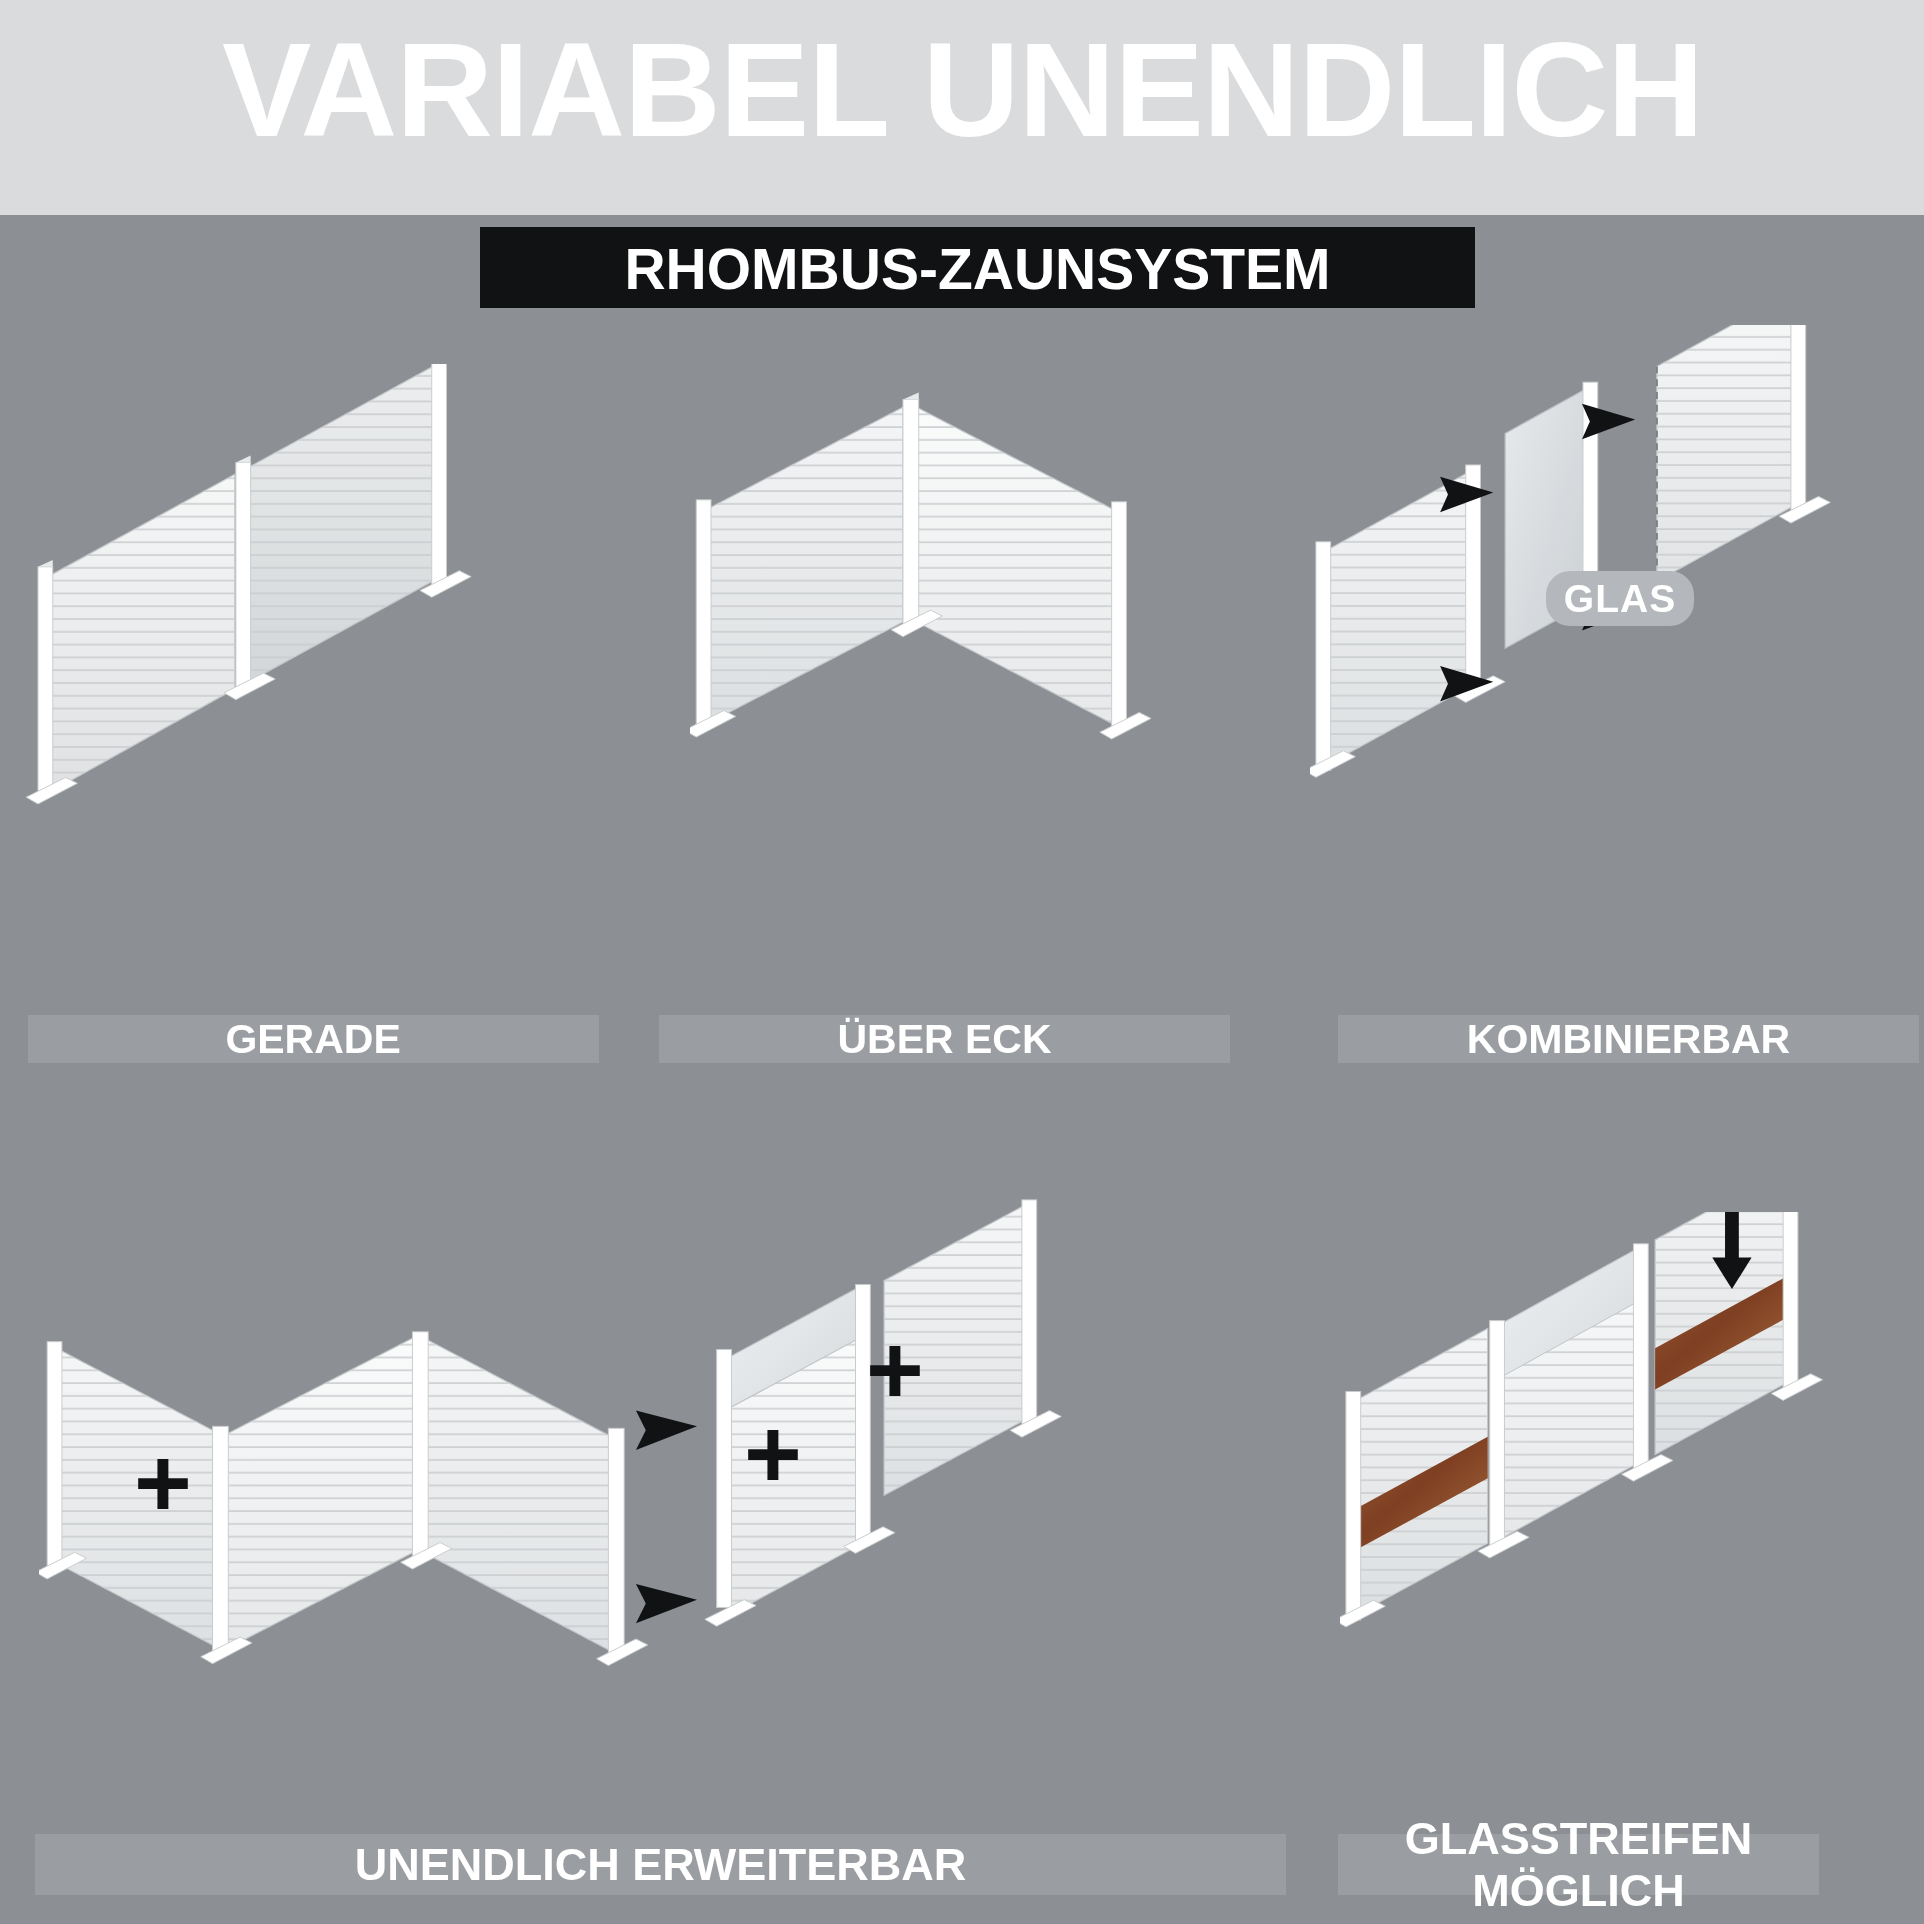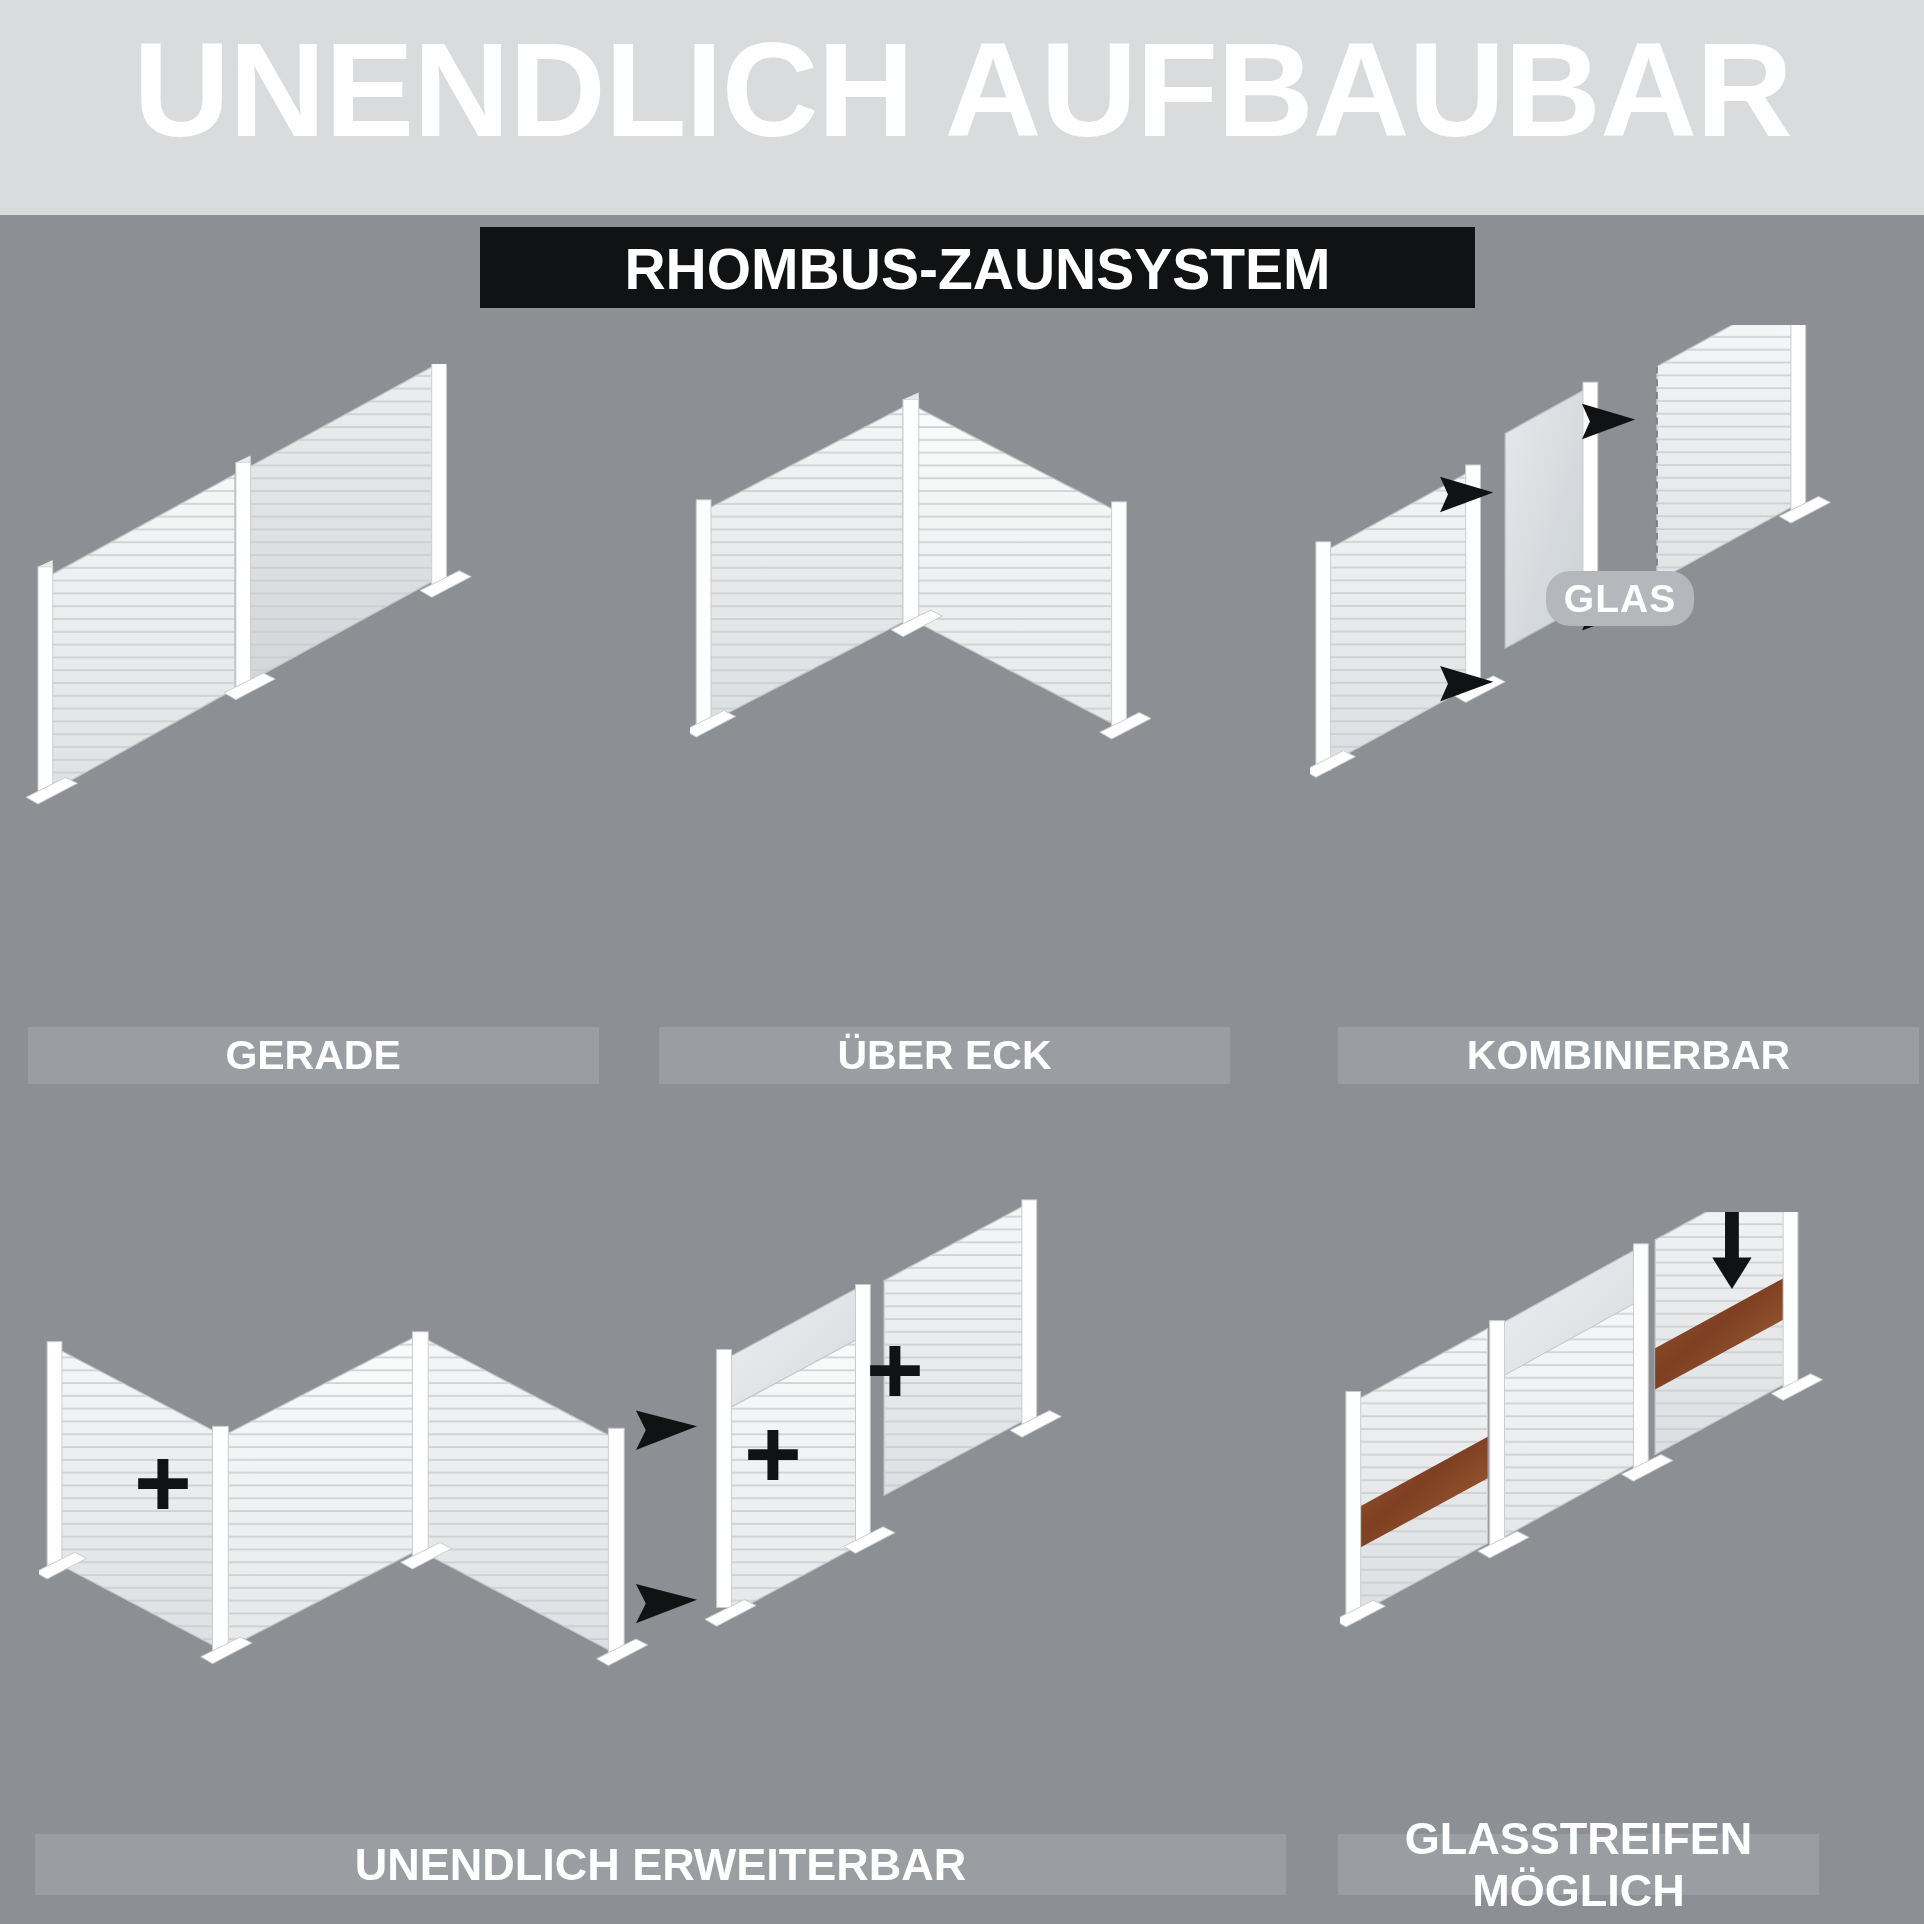--- a/index.html
+++ b/index.html
@@ -31,21 +31,21 @@
     font-size:57px;font-weight:bold;letter-spacing:0px;
   }
   
   .cap{
     position:absolute;
     background:#9a9da2;
     color:#ffffff;font-weight:bold;
     display:flex;align-items:center;justify-content:center;
     text-align:center;
   }
-  .cap.r1{height:57px;font-size:41px;top:1015px;margin-top:12px;}
+  .cap.r1{height:48px;font-size:41px;top:1015px;}
   .cap.r2{height:61px;font-size:45px;top:1834px;}
   #cap-gerade{left:27.6px;width:571px;}
   #cap-ueber-eck{left:659px;width:571px;}
   #cap-kombinierbar{left:1338px;width:581px;}
   #cap-erweiterbar{left:35px;width:1251px;}
   #cap-glasstreifen{left:1338px;width:481px;}
 
   
   .scene{position:absolute;}
 
@@ -61,21 +61,21 @@
     display:flex;align-items:center;justify-content:center;
     letter-spacing:1px;
     border-radius:24px;
   }
   svg{display:block;}
 </style>
 </head>
 <body>
 
 <div class="header-band"></div>
-<div class="header-title">UNENDLICH AUFBAUBAR</div>
+<div class="header-title">VARIABEL UNENDLICH</div>
 <div class="subtitle-band"></div>
 <div class="subtitle-text">RHOMBUS-ZAUNSYSTEM</div>
 
 <div class="scene" id="fig-gerade" style="left:19.7px;top:364px;width:601px;height:630px;">
   <svg width="601" height="630" viewBox="0 0 610 640">
     <defs>
       <linearGradient id="pgA" x1="0" y1="0" x2="0" y2="1">
         <stop offset="0" stop-color="#f6f7f7"></stop>
           <stop offset="1" stop-color="#dfe1e3"></stop>
       </linearGradient>

